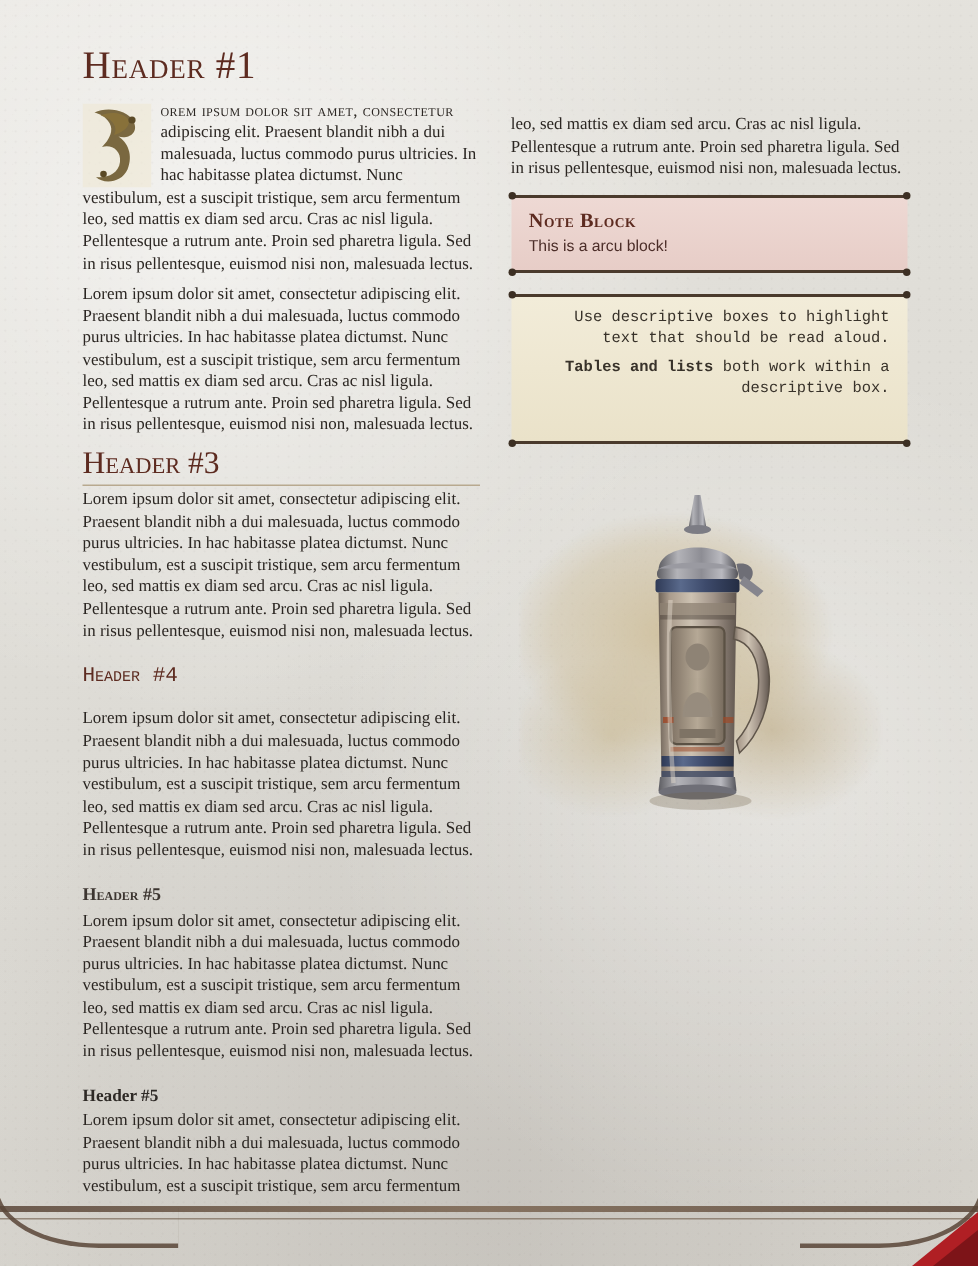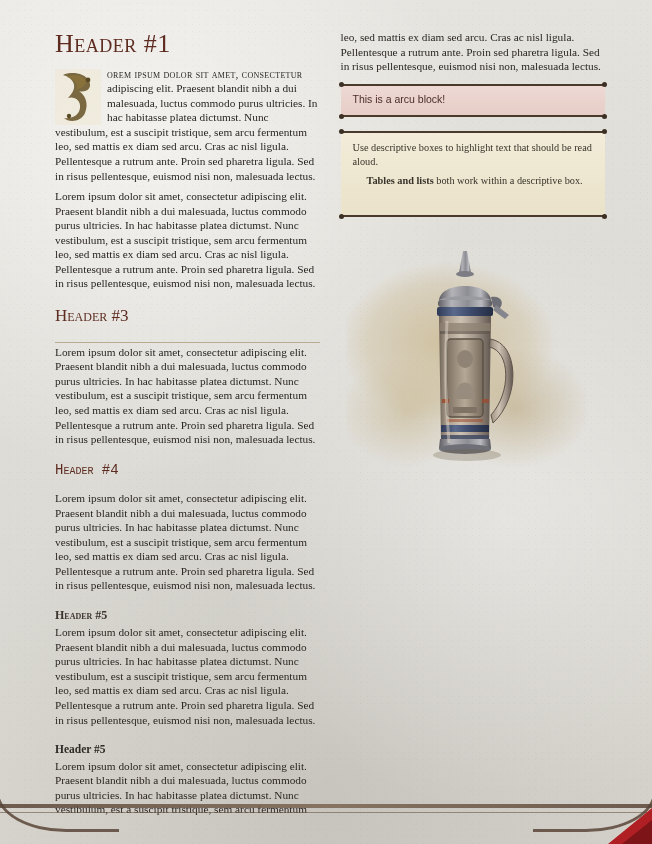--- a/index.html
+++ b/index.html
@@ -148,25 +148,25 @@
     color: #5d2b20;
     font-size: 22px;
     margin: 14px 0 5px 0;
     line-height: 1.1;
   }
   h3.h3 {
     font-family: "Liberation Serif", serif;
     font-variant: small-caps;
     font-weight: normal;
     color: #5d2b20;
-    font-size: 17px;
-    margin: 16px 0 2px 0;
+    font-size: 21px;
+    margin: 6px 0 2px 0;
     line-height: 1.1;
     border-bottom: 1px solid #b8a98f;
-    padding-bottom: 16px;
+    padding-bottom: 3px;
   }
   h4.h4 {
     font-family: Liberation Mono, monospace;
     font-variant: small-caps;
     font-weight: normal;
     color: #5d2b20;
     font-size: 14px;
     margin: 16px 0 13px 0;
     line-height: 1.1;
   }
@@ -266,25 +266,26 @@
   .desc-block .db-title {
     font-family: "Liberation Serif", serif;
     font-variant: small-caps;
     font-weight: bold;
     color: #5d2b20;
     font-size: 13.5px;
     letter-spacing: 0.4px;
     margin: 0 0 4px 0;
   }
   .desc-block .db-text {
-    font-family: Liberation Serif, serif;
+    font-family: Liberation Mono, monospace;
     font-size: 10.3px;
     line-height: 1.35;
     color: #38322a;
     margin: 0 0 6px 0;
+    text-align: right;
   }
   .desc-block .db-text.indent { text-indent: 14px; margin-bottom: 16px; }
   .desc-block .db-text b { font-weight: bold; }
 
   
   .illus-wrap {
     position: relative;
     margin-top: 30px;
     height: 250px;
   }
@@ -344,27 +345,28 @@
         <h5 class="h5">Header #5</h5>
         <p class="body">Lorem ipsum dolor sit amet, consectetur adipiscing elit. Praesent blandit nibh a dui malesuada, luctus commodo purus ultricies. In hac habitasse platea dictumst. Nunc vestibulum, est a suscipit tristique, sem arcu fermentum leo, sed mattis ex diam sed arcu. Cras ac nisl ligula. Pellentesque a rutrum ante. Proin sed pharetra ligula. Sed in risus pellentesque, euismod nisi non, malesuada lectus.</p>
 
         <h6 class="h6">Header #5</h6>
         <p class="body">Lorem ipsum dolor sit amet, consectetur adipiscing elit. Praesent blandit nibh a dui malesuada, luctus commodo purus ultricies. In hac habitasse platea dictumst. Nunc vestibulum, est a suscipit tristique, sem arcu fermentum</p>
 
       </div>
 
       <div class="col">
 
-        <p class="body" style="">leo, sed mattis ex diam sed arcu. Cras ac nisl ligula. Pellentesque a rutrum ante. Proin sed pharetra ligula. Sed in risus pellentesque, euismod nisi non, malesuada lectus.</p>
+        <p class="body" style="margin-top:46px;">leo, sed mattis ex diam sed arcu. Cras ac nisl ligula. Pellentesque a rutrum ante. Proin sed pharetra ligula. Sed in risus pellentesque, euismod nisi non, malesuada lectus.</p>
 
         <div class="note-block">
           <span class="nub tl"></span>
           <span class="nub tr"></span>
           <span class="nub bl"></span>
           <span class="nub br"></span>
+          <div class="nb-title">Note Block</div>
           <p class="nb-text">This is a arcu block!</p>
         </div>
 
         <div class="desc-block">
           <span class="nub tl"></span>
           <span class="nub tr"></span>
           <span class="nub bl"></span>
           <span class="nub br"></span>
           <p class="db-text">Use descriptive boxes to highlight text that should be read aloud.</p>
           <p class="db-text indent"><b>Tables and lists</b><span> both work within a descriptive box.</span></p>

